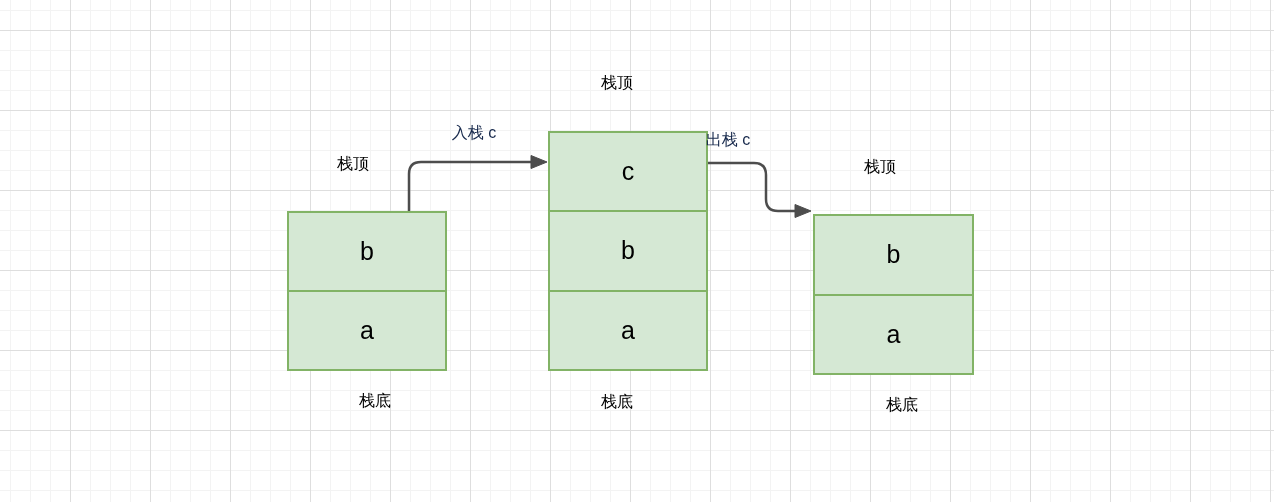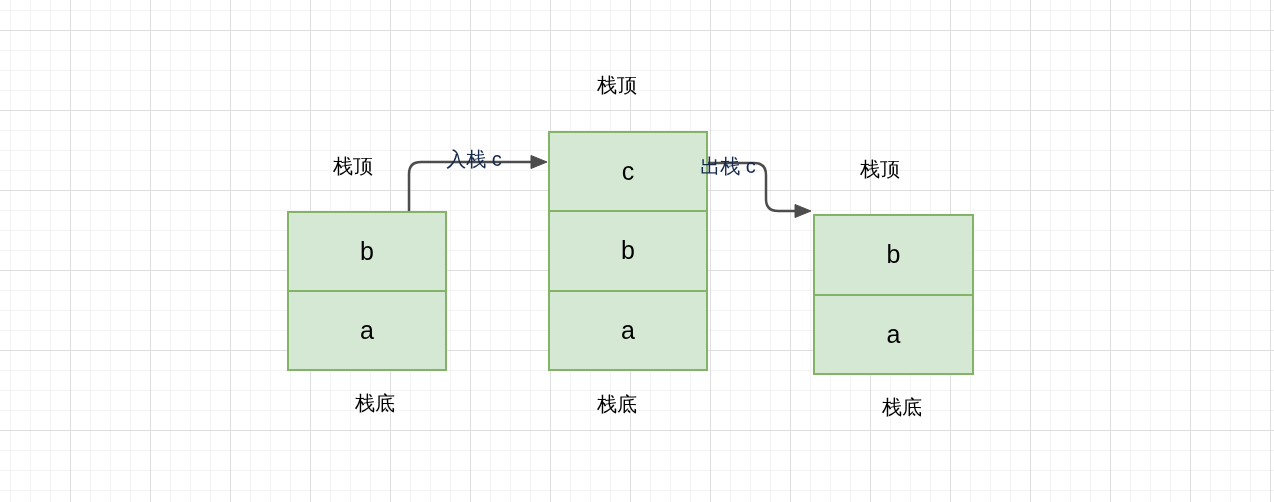--- a/index.html
+++ b/index.html
@@ -61,28 +61,27 @@
     justify-content: center;
     font-size: 25px;
     color: var(--label-color, #000000);
   }
   .cell + .cell {
     border-top: 2px solid var(--cell-border, #82b366);
   }
   .lbl {
     position: absolute;
     transform: translateX(-50%);
-    font-size: 20px;
+    font-size: 16px;
     line-height: 1.1;
     white-space: nowrap;
     color: var(--label-color, #000000);
   }
   .lbl.action {
     color: var(--action-label-color, #17294c);
-    margin-top: 24px;
   }
   #lbl-top-0    { left: 353px; top: 155px; }
   #lbl-top-1    { left: 617px; top: 74px;  }
   #lbl-top-2    { left: 880px; top: 158px; }
   #lbl-bottom-0 { left: 375px; top: 392px; }
   #lbl-bottom-1 { left: 617px; top: 393px; }
   #lbl-bottom-2 { left: 902px; top: 396px; }
   #lbl-push     { left: 474px; top: 124px; }
   #lbl-pop      { left: 728px; top: 131px; }
 </style>

